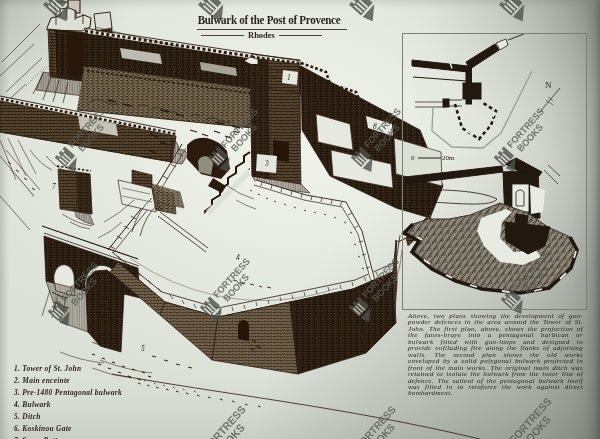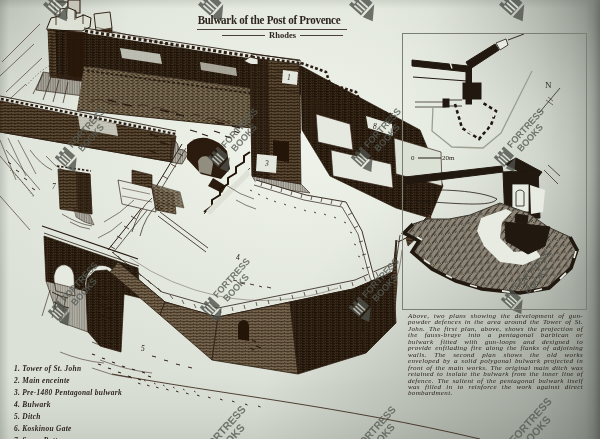--- a/index.html
+++ b/index.html
@@ -15,21 +15,21 @@
       radial-gradient(circle 170px at 600px 0px, rgba(95,101,93,0.38) 0%, rgba(95,101,93,0) 100%),
       radial-gradient(circle 400px at 650px 490px, rgba(62,68,62,0.52) 0%, rgba(62,68,62,0) 100%),
       linear-gradient(0deg, rgba(105,111,100,0.16) 0%, rgba(105,111,100,0.06) 7%, rgba(105,111,100,0) 15%),
       linear-gradient(250deg, rgba(85,91,84,0.28) 0%, rgba(85,91,84,0.1) 14%, rgba(85,91,84,0) 30%),
       linear-gradient(270deg, rgba(55,61,55,0.6) 0%, rgba(90,96,90,0.4) 1.1%, rgba(110,116,108,0.22) 2.5%, rgba(120,126,118,0.1) 5%, rgba(120,126,118,0) 10%),
       #dce1d7;}
   #title{position:absolute;left:197px;top:14px;width:150px;text-align:center;z-index:3;
     color:#2e261e;font-size:11.5px;font-weight:bold;white-space:nowrap;
     transform:scaleX(0.96);transform-origin:0 0;letter-spacing:-0.3px;}
   #trule{position:absolute;left:197px;top:29px;width:150px;height:1px;background:#4a4036;z-index:3;}
-  #sub{position:absolute;left:197px;top:30px;width:150px;text-align:right;z-index:3;
+  #sub{position:absolute;left:197px;top:30px;width:150px;text-align:left;z-index:3;
     color:#2e261e;font-size:8.5px;font-weight:bold;}
   #sub .l,#sub .r{display:inline-block;width:43px;height:1px;background:#4a4036;vertical-align:middle;margin:0 4px 2px 4px;}
   #panel{position:absolute;left:402px;top:33px;width:183px;height:275px;border:1px solid #7b7e72;z-index:2;}
   #legend{position:absolute;left:14px;top:363px;z-index:3;color:#2b231b;
     font-size:7.4px;font-style:italic;font-weight:bold;line-height:12px;white-space:pre;letter-spacing:0.3px;}
   #para{position:absolute;left:408px;top:313px;width:175px;z-index:3;color:#292218;
     font-size:7px;font-style:italic;font-weight:normal;line-height:6.45px;
     text-align:justify;word-spacing:1px;letter-spacing:0.35px;}
   #para p{margin:0;}
   #para,#legend,#title,#sub{filter:blur(0.2px);}

